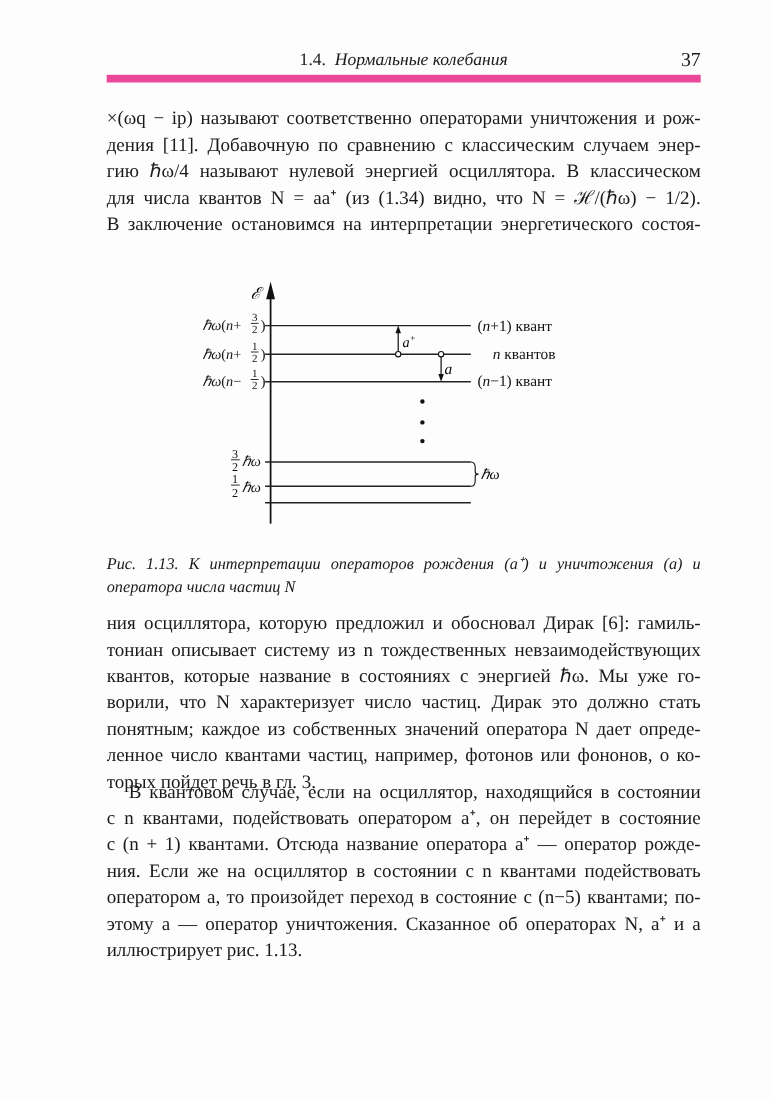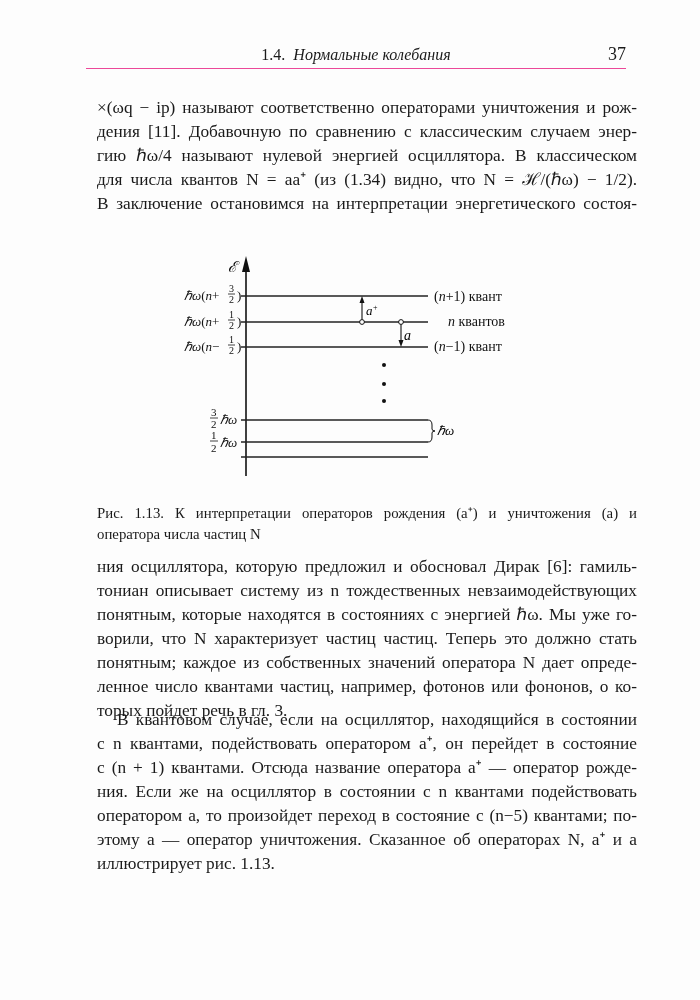--- a/index.html
+++ b/index.html
@@ -1,38 +1,38 @@
 <!DOCTYPE html>
 <html><head>
 <meta charset="utf-8">
 <style>
   html, body { margin: 0; padding: 0; }
   body {
     width: 700px; height: 1000px; background: #fdfdfd; position: relative; overflow: hidden;
     font-family: "DejaVu Serif", "Liberation Serif", serif; color: #1a1a1a;
   }
   .running-head {
-    position: absolute; left: 86px; top: 44px; width: 540px; height: 24px;
-    border-bottom: 1px solid #ec4899;
+    position: absolute; left: 97px; top: 44px; width: 540px; height: 24px;
+    border-bottom: 7px solid #ec4899;
     font-family: "Liberation Serif", serif; font-size: 16px;
   }
   .running-head .title { position: absolute; left: 0; right: 0; text-align: center; top: 2px; }
   .running-head .title i { font-style: italic; }
   .running-head .pageno { position: absolute; right: 0; top: 0; font-size: 18px; }
   .para {
     position: absolute; left: 97px; width: 540px;
     font-family: "Liberation Serif", serif; font-size: 17.3px; line-height: 24px;
     text-align: justify;
   }
   .para .line { display: block; white-space: nowrap; text-align-last: justify; }
   .para .line.last { text-align-last: left; }
   .para .line.indent { padding-left: 20px; }
   .caption {
     position: absolute; left: 97px; width: 540px; top: 503px;
-    font-family: "Liberation Serif", serif; font-size: 14.8px; line-height: 21px;
+    font-family: "Liberation Serif", serif; font-size: 14.8px; line-height: 21px; font-style: italic;
   }
   .caption .line { display: block; white-space: nowrap; text-align: justify; text-align-last: justify; }
   .caption .line.last { text-align-last: left; }
   svg text { font-family: "Liberation Serif", serif; }
 </style>
 </head>
 <body>
 
 <div class="running-head">
   <div class="title">
@@ -130,22 +130,22 @@
 </svg>
 
 <div class="caption">
   <span class="line">Рис. 1.13. К интерпретации операторов рождения (a⁺) и уничтожения (a) и</span>
   <span class="line last">оператора числа частиц N</span>
 </div>
 
 <div class="para" style="top:555px;">
   <span class="line">ния осциллятора, которую предложил и обосновал Дирак [6]: гамиль-</span>
   <span class="line">тониан описывает систему из n тождественных невзаимодействующих</span>
-  <span class="line">понятным, которые находятся в состояниях с энергией ℏω. Мы уже го-</span>
-  <span class="line">ворили, что N характеризует частиц частиц. Теперь это должно стать</span>
+  <span class="line">квантов, которые название в состояниях с энергией ℏω. Мы уже го-</span>
+  <span class="line">ворили, что N характеризует число частиц. Дирак это должно стать</span>
   <span class="line">понятным; каждое из собственных значений оператора N дает опреде-</span>
   <span class="line">ленное число квантами частиц, например, фотонов или фононов, о ко-</span>
   <span class="line last">торых пойдет речь в гл. 3.</span>
 </div>
 
 <div class="para" style="top:708px;">
   <span class="line indent">В квантовом случае, если на осциллятор, находящийся в состоянии</span>
   <span class="line">с n квантами, подействовать оператором a⁺, он перейдет в состояние</span>
   <span class="line">с (n + 1) квантами. Отсюда название оператора a⁺ — оператор рожде-</span>
   <span class="line">ния. Если же на осциллятор в состоянии с n квантами подействовать</span>

